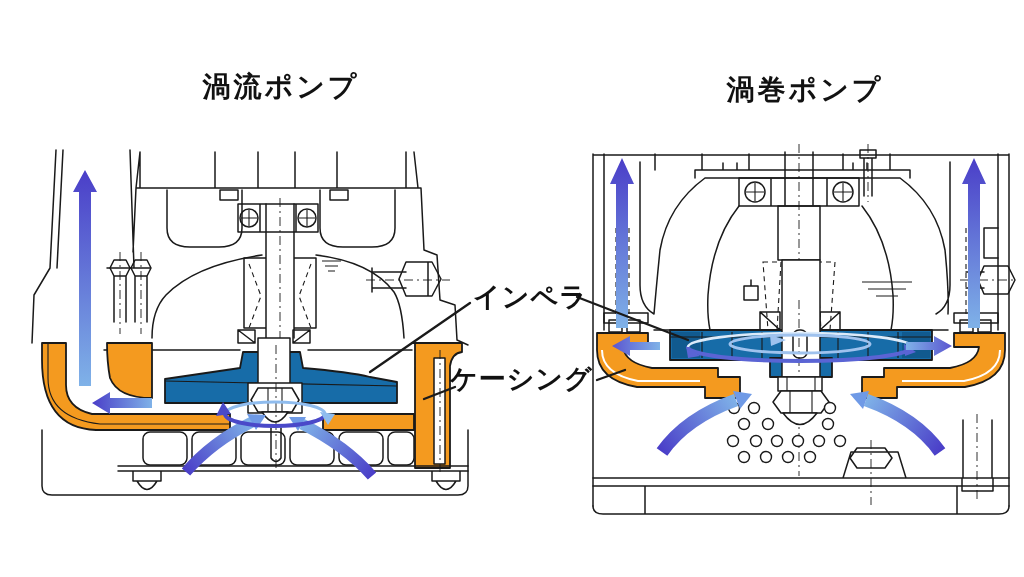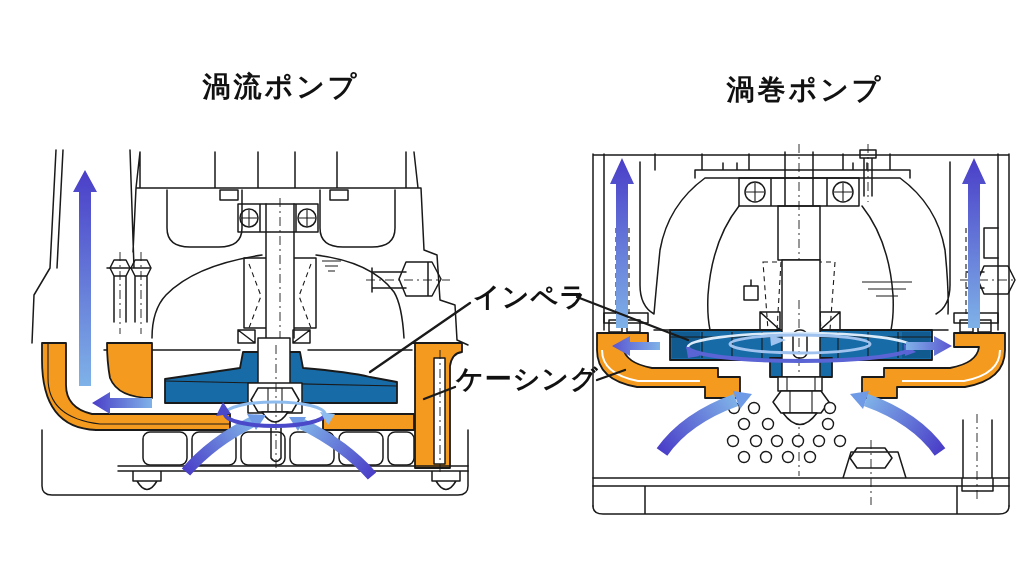--- a/index.html
+++ b/index.html
@@ -295,14 +295,14 @@
     <path class="leader" d="M470,303 L370,372"></path>
     <path class="leader" d="M577,297 L688,340"></path>
     <path class="leader" d="M455,387 L424,399"></path>
     <path class="leader" d="M597,380 L625,370"></path>
   </g>
 </svg>
 
 <div class="label title" style="left:196px;top:68px;">渦流ポンプ</div>
 <div class="label callout" style="left:473px;top:279px;">インペラ</div>
 <div class="label title" style="left:720px;top:71px;">渦巻ポンプ</div>
-<div class="label callout" style="left:450px;top:361px;margin-left:6px;">ケーシング</div>
+<div class="label callout" style="left:450px;top:361px;">ケーシング</div>
 </div>
 
 </body></html>

